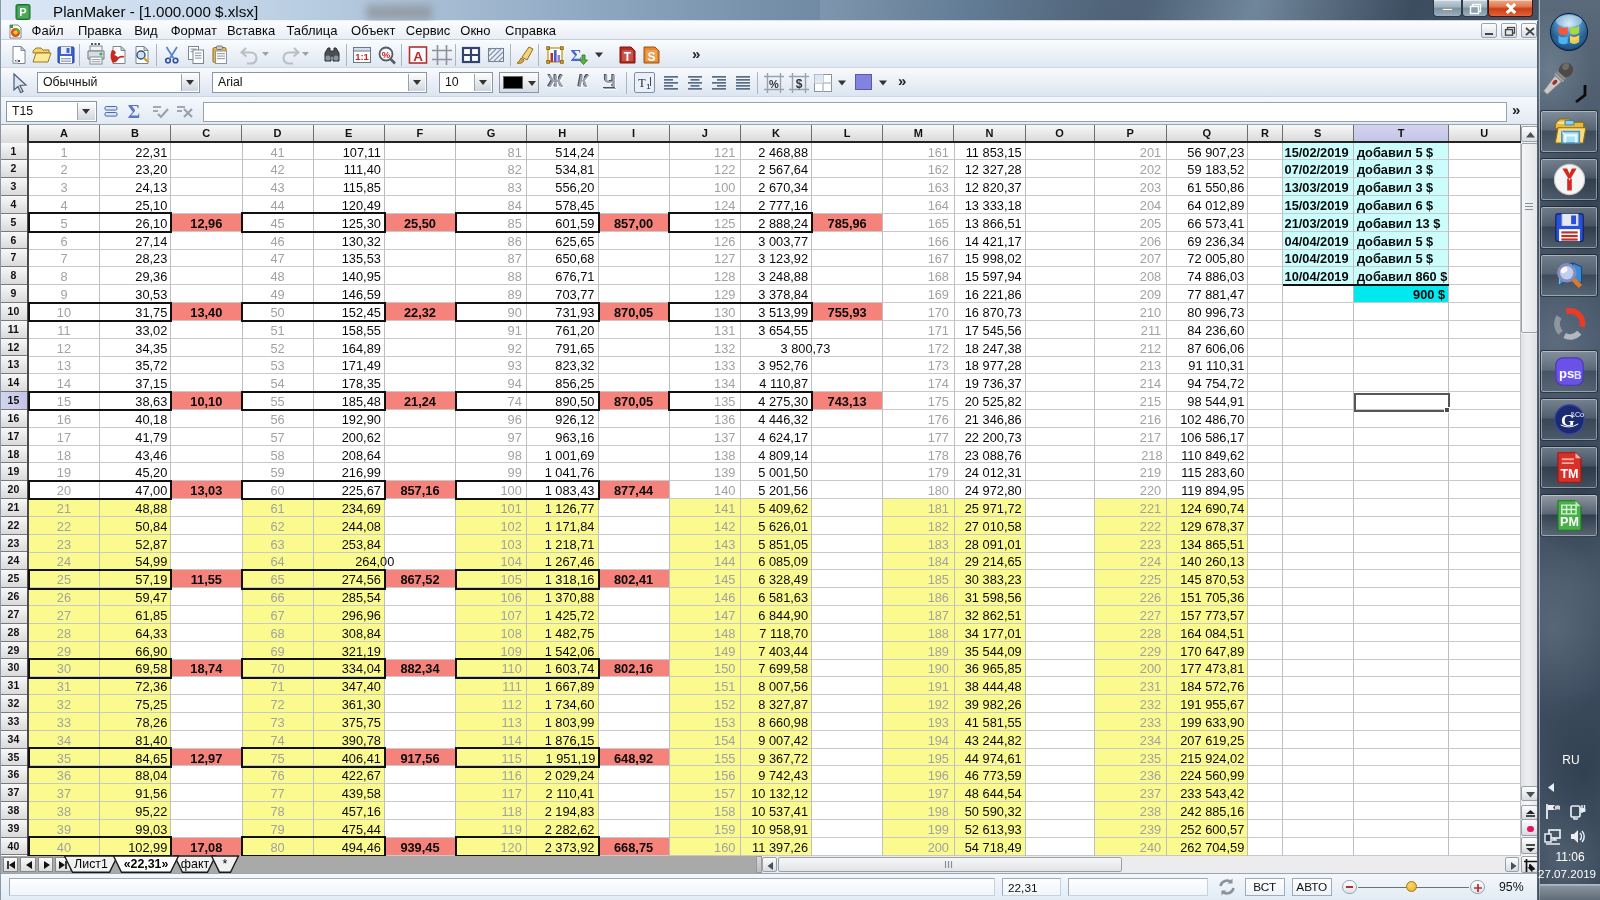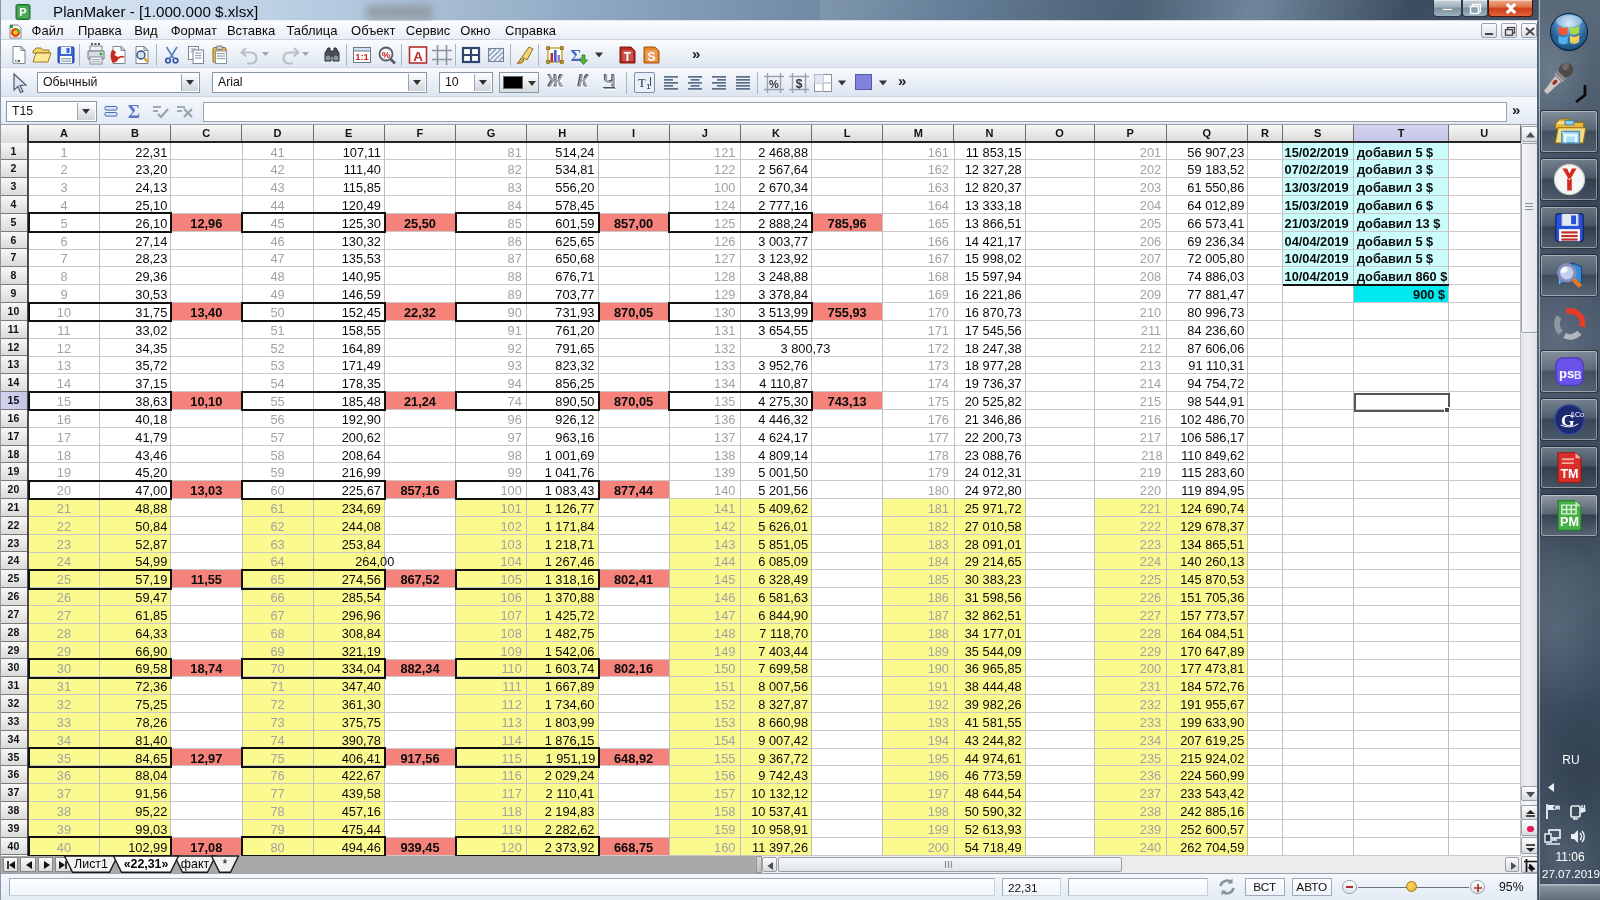--- a/index.html
+++ b/index.html
@@ -1283,13 +1283,13 @@
     <rect x="5" y="2" width="11" height="8" fill="none" stroke="#e8eef4" stroke-width="1.7"></rect>
     <path d="M8 12 h5 M10.5 10 v2" stroke="#e8eef4" stroke-width="1.5"></path>
     <rect x="1" y="6" width="6" height="8" fill="#2e3e4e" stroke="#e8eef4" stroke-width="1.5"></rect>
     <path d="M2 16 h14" stroke="#e8eef4" stroke-width="1.5"></path>
   </svg>
 <svg style="left:1570px;top:829px" width="16" height="15" viewBox="0 0 16 15">
     <path d="M1 5 h3 l4-4 v13 l-4-4 h-3z" fill="#e8eef4"></path>
     <path d="M10 4 a5 5 0 0 1 0 7 M12 2 a8 8 0 0 1 0 11" stroke="#e8eef4" stroke-width="1.5" fill="none"></path>
   </svg>
 <div style="left:1544px;top:851px;width:52px;height:13px;color:#fff;font-size:12px;text-align:center;line-height:13px">11:06</div>
-<div style="left:1538px;top:866px;width:62px;height:15px;color:#fff;font-size:11.6px;text-align:right;line-height:15px">27.07.2019</div>
+<div style="left:1538px;top:866px;width:40px;height:15px;color:#fff;font-size:11.6px;text-align:right;line-height:15px">27.07.2019</div>
 <div style="left:1538.5px;top:884px;width:61.5px;height:16px;background:linear-gradient(#8a97a2,#5f6c78);border-top:1px solid #aab6c0;box-shadow:inset 1px 1px 0 rgba(255,255,255,.25)"></div>
 </body></html>

